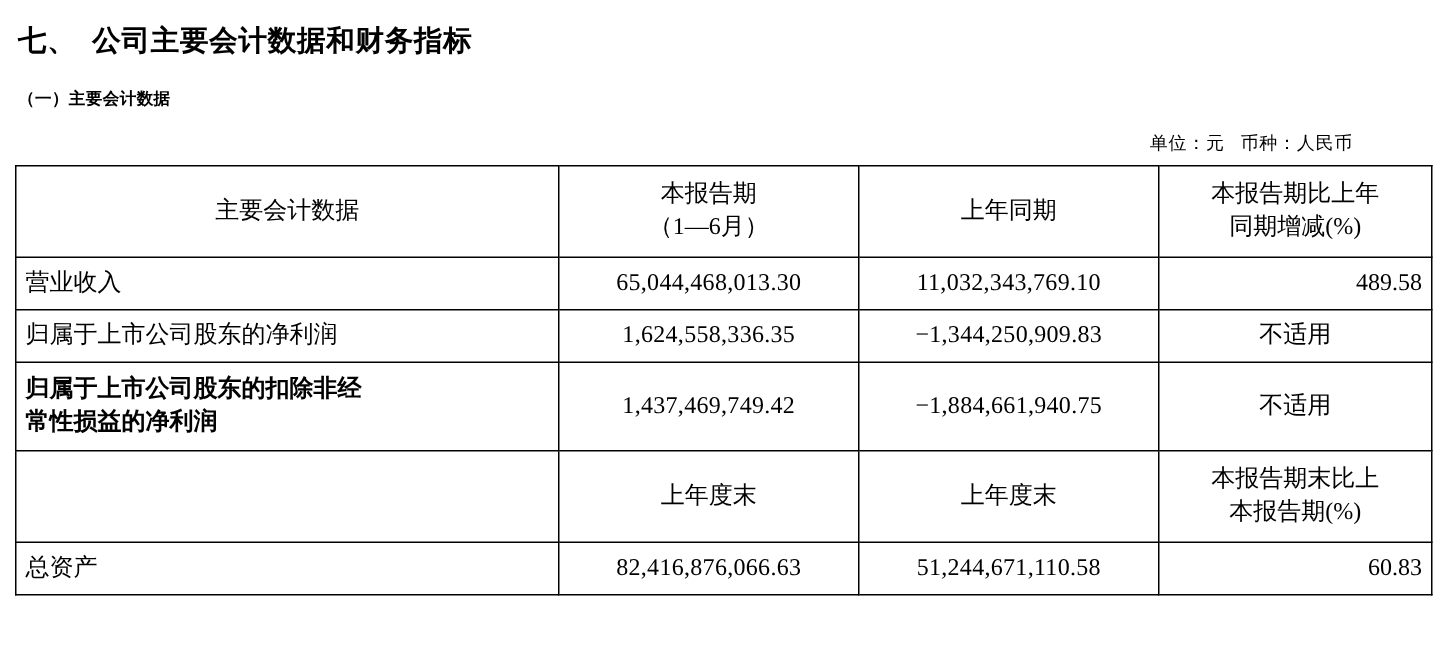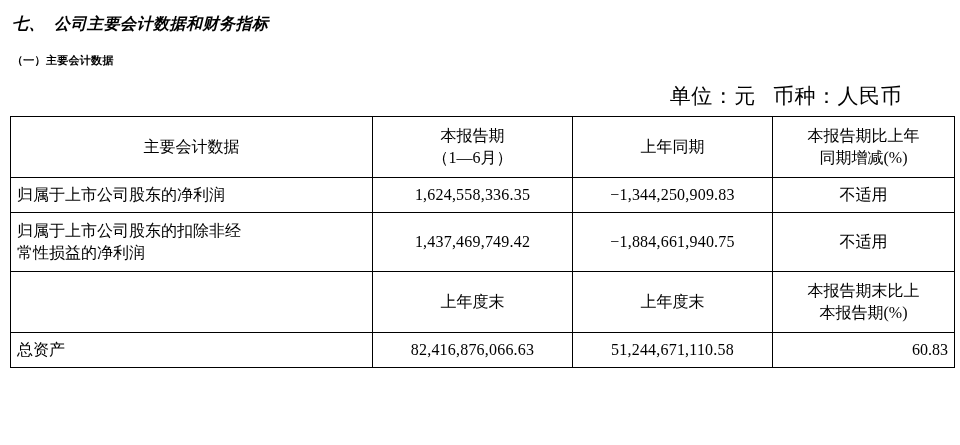--- a/index.html
+++ b/index.html
@@ -15,35 +15,34 @@
     overflow: hidden;
   }
   .page {
     position: relative;
     width: 960px;
     height: 445px;
     box-sizing: border-box;
     padding: 0 10px;
   }
   .section-title {
-    font-size: 16px;
+    font-size: 19px;
     font-weight: bold;
     letter-spacing: 0.5px;
     margin: 14px 0 0 2px;
     white-space: pre;
-    font-style: italic;
   }
   .sub-title {
     font-size: 11px;
     font-weight: bold;
     margin: 18px 0 0 2px;
     letter-spacing: 0.3px;
   }
   .unit-line {
-    font-size: 21px;
+    font-size: 12px;
     text-align: right;
     margin: 14px 48px 6px 0;
     letter-spacing: 0.5px;
     white-space: pre;
   }
   table.fin {
     border-collapse: collapse;
     width: 944px;
     margin: 0 auto;
     table-layout: fixed;
@@ -124,30 +123,36 @@
         </th>
         <th class="hdr">
           <span class="l1">上年同期</span>
         </th>
         <th class="hdr">
           <span class="l1">本报告期比上年</span>
           <span class="l2">同期增减(%)</span>
         </th>
       </tr>
 
+      <tr>
+        <td class="cell-label">营业收入</td>
+        <td class="cell-num">65,044,468,013.30</td>
+        <td class="cell-num">11,032,343,769.10</td>
+        <td class="cell-pct">489.58</td>
+      </tr>
 
       <tr>
         <td class="cell-label">归属于上市公司股东的净利润</td>
         <td class="cell-num">1,624,558,336.35</td>
         <td class="cell-num">−1,344,250,909.83</td>
         <td class="cell-pct na">不适用</td>
       </tr>
 
       <tr>
-        <td class="cell-label two-line" style="white-space: pre-line;">归属于上市公司股东的扣除非经
+        <td class="cell-label two-line" style="white-space: pre-line; font-weight: bold;">归属于上市公司股东的扣除非经
 常性损益的净利润</td>
         <td class="cell-num">1,437,469,749.42</td>
         <td class="cell-num">−1,884,661,940.75</td>
         <td class="cell-pct na">不适用</td>
       </tr>
 
 
       <tr>
         <td class="blank-cell"></td>
         <td class="mid-hdr">

